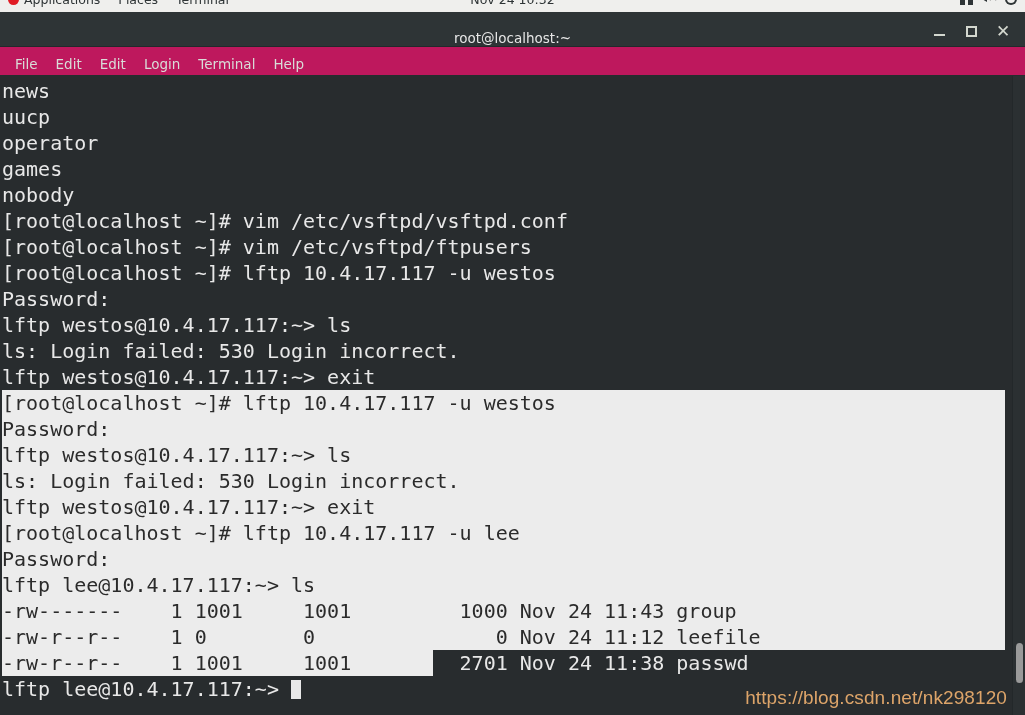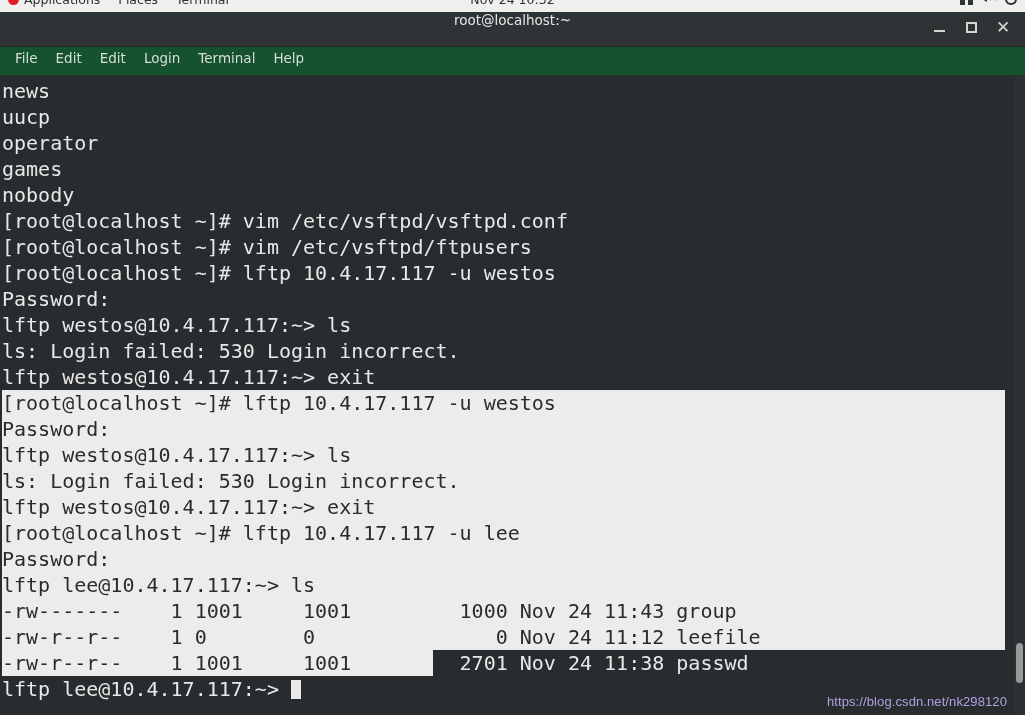--- a/index.html
+++ b/index.html
@@ -114,21 +114,21 @@
     background: #282c2e;
   }
 
   
   #titlebar {
     height: 34px;
     background: #2e3436;
     border-bottom: 1px solid #23292b;
     position: relative;
     display: flex;
-    align-items: flex-start;
+    align-items: flex-end;
     flex: 0 0 auto;
   }
   #titlebar .title-text {
     position: absolute;
     left: 0; right: 0;
     text-align: center;
     font-size: 13.5px;
     color: #e6e6e6;
     font-family: "DejaVu Sans", sans-serif;
     pointer-events: none;
@@ -165,24 +165,24 @@
   .ic-close {
     font-size: 17px;
     font-family: "DejaVu Sans", sans-serif;
     color: #d3d7cf;
     line-height: 14px;
   }
 
   
   #menubar {
     height: 28px;
-    background: #14532d;
+    background: #be185d;
     border-bottom: 1px solid #272c2e;
     display: flex;
-    align-items: flex-start;
+    align-items: flex-end;
     padding-left: 6px;
     flex: 0 0 auto;
   }
   #menubar .mi {
     padding: 3px 9px;
     font-size: 13.5px;
     color: #d9dcd8;
     font-family: "DejaVu Sans", sans-serif;
     border-radius: 2px;
   }
@@ -253,22 +253,22 @@
     top: 567px;
     height: 40px;
   }
 
   
   #watermark {
     position: absolute;
     right: 18px;
     bottom: 6px;
     font-family: "Liberation Sans", sans-serif;
-    font-size: 13px;
-    color: #c4b5fd;
+    font-size: 19px;
+    color: #fdba74;
     opacity: 0.85;
     letter-spacing: 0.1px;
     white-space: nowrap;
   }
 </style>
 </head>
 <body>
 
 <div id="screen">
 

